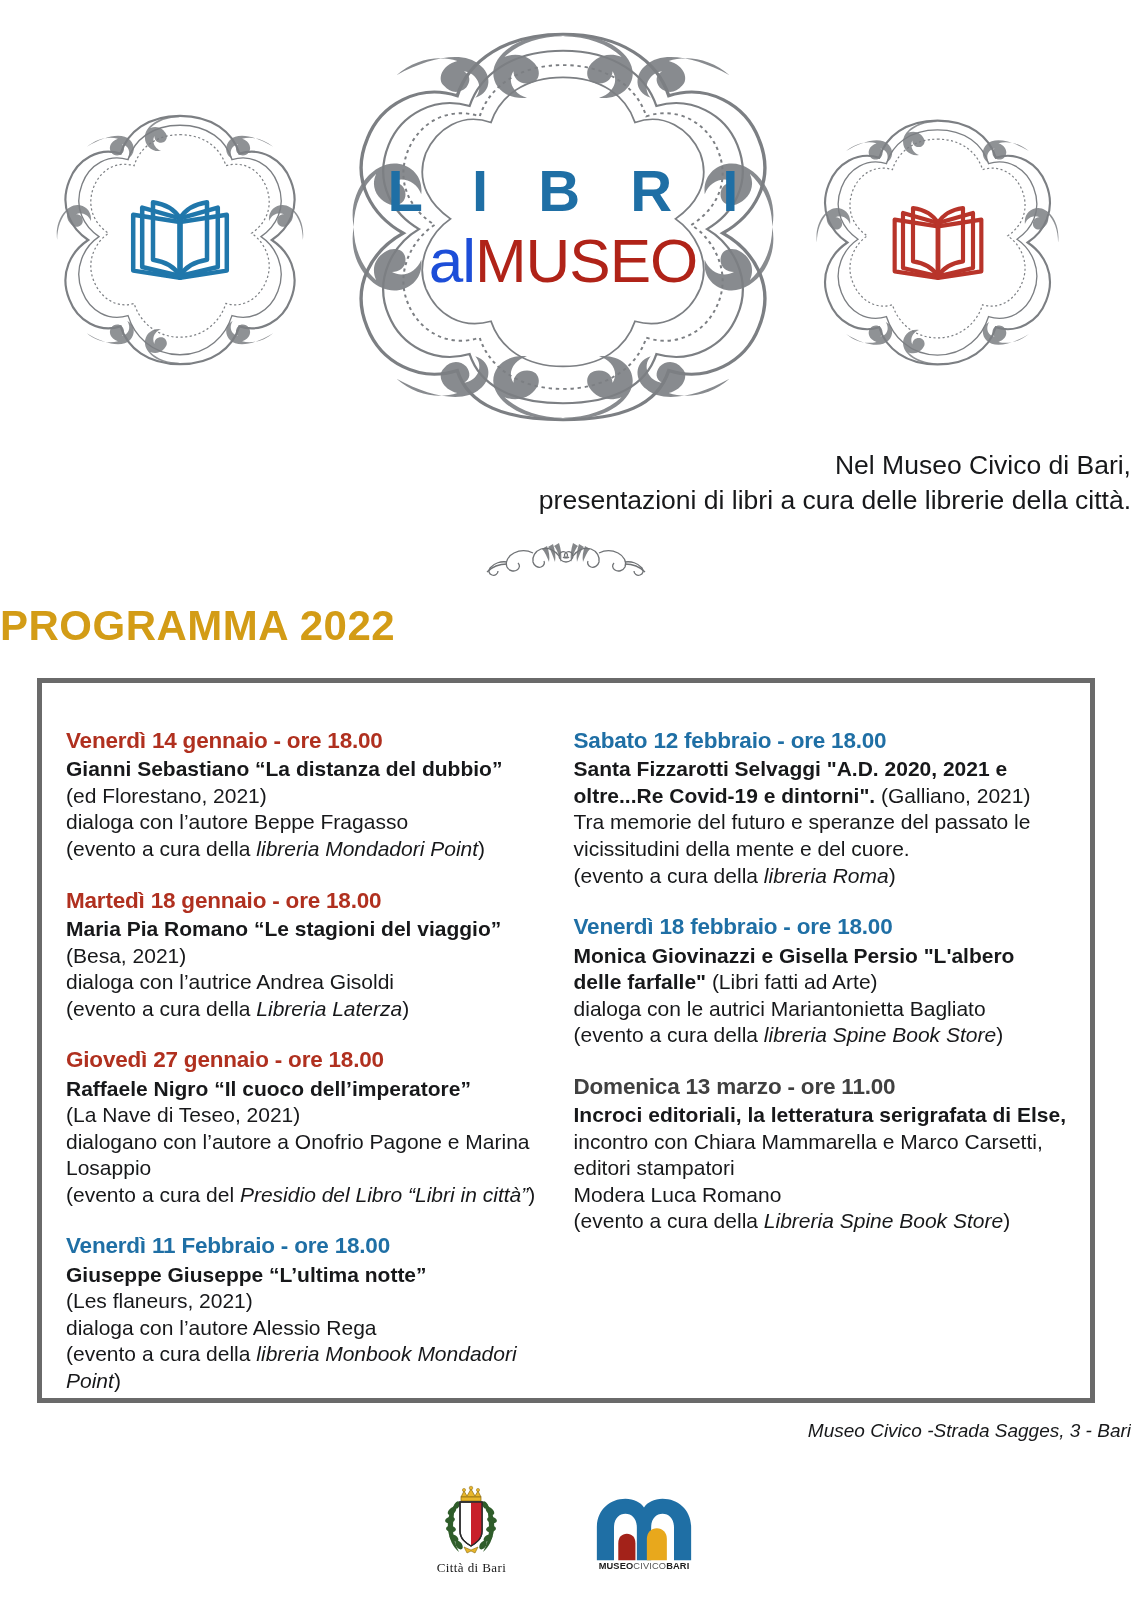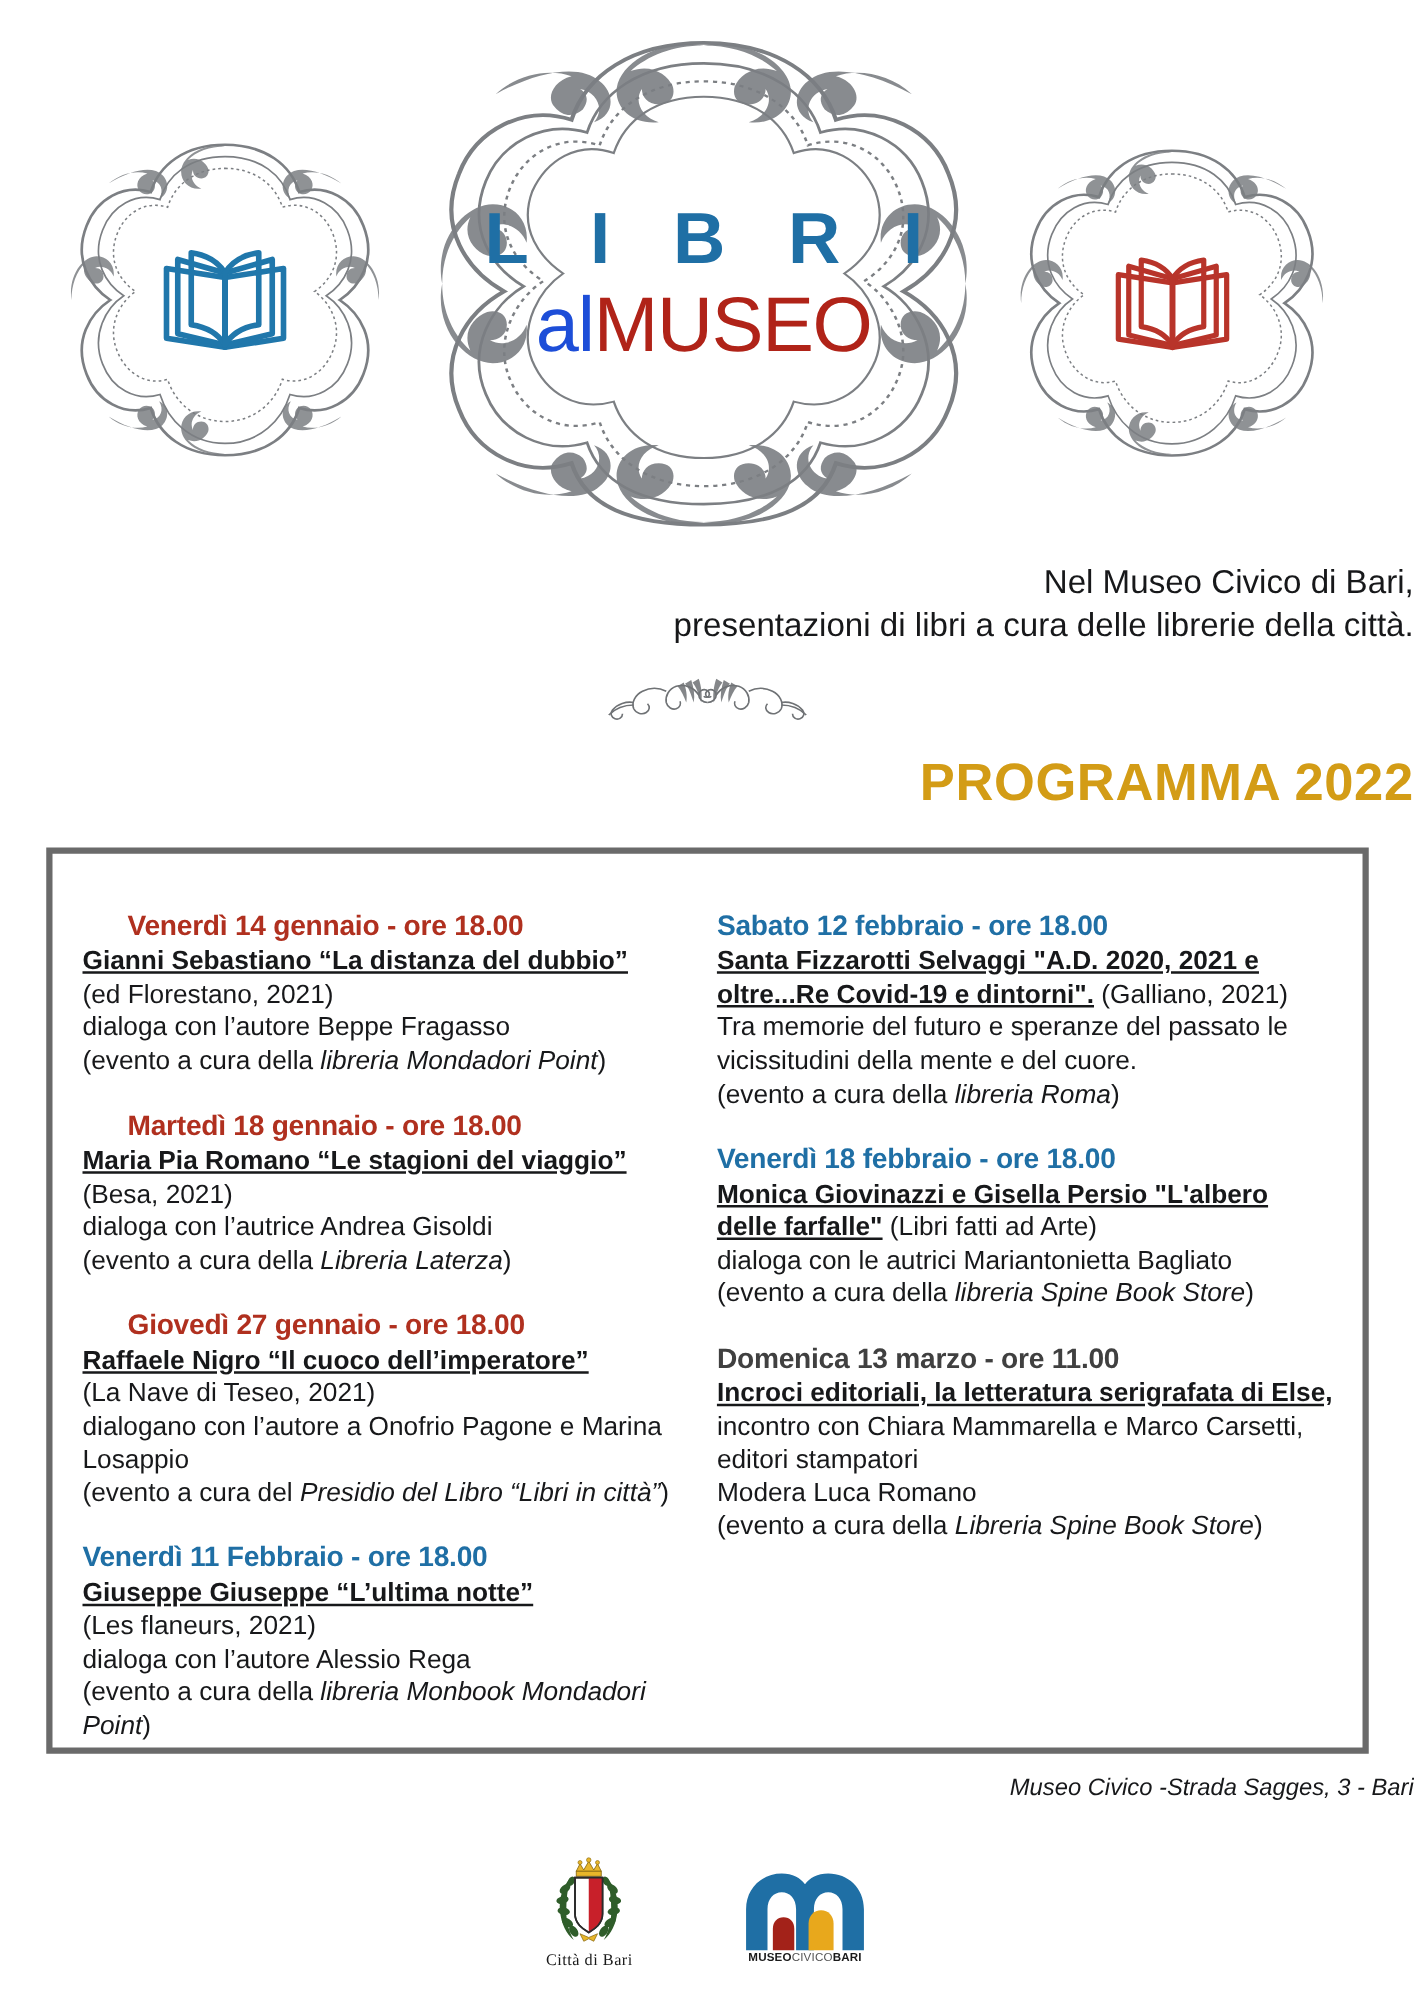--- a/index.html
+++ b/index.html
@@ -67,21 +67,21 @@
   }
   .subtitle .l2{ display:block; }
 
   .divider{
     display:block;
     margin:14px auto 0 auto;
     width:190px; height:44px;
   }
 
   .programma{
-    text-align:right;
+    text-align:left;
     font-size:42px;
     font-weight:bold;
     color:#D39C16;
     letter-spacing:0.5px;
     margin-top:26px;
   }
 
   
   .program-box{
     position:absolute;
@@ -101,30 +101,30 @@
   .event{ margin-bottom:24px; }
   .event:last-child{ margin-bottom:0; }
 
   .ev-date{
     font-size:22.5px;
     font-weight:bold;
     line-height:1.26;
     letter-spacing:-0.2px;
     margin-bottom:1px;
   }
-  .ev-date.red  { color:#B0301F;margin-left:36px; }
+  .ev-date.red  { color:#B0301F; }
   .ev-date.blue { color:#1F6FA5; }
   .ev-date.gold { color:#404040; }
 
   .ev-line{
     font-size:21px;
     line-height:1.265;
     color:#17181a;
   }
-  .ev-line b{ font-weight:bold;text-decoration:underline; }
+  .ev-line b{ font-weight:bold; }
   .ev-line i{ font-style:italic; }
 
   
   .venue{
     position:absolute;
     left:0; right:0; top:1420px;
     text-align:right;
     font-style:italic;
     font-size:19px;
     color:#17181a;

